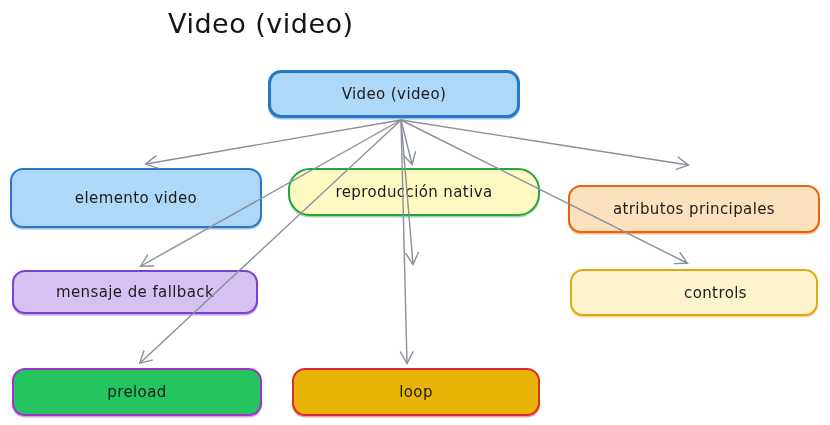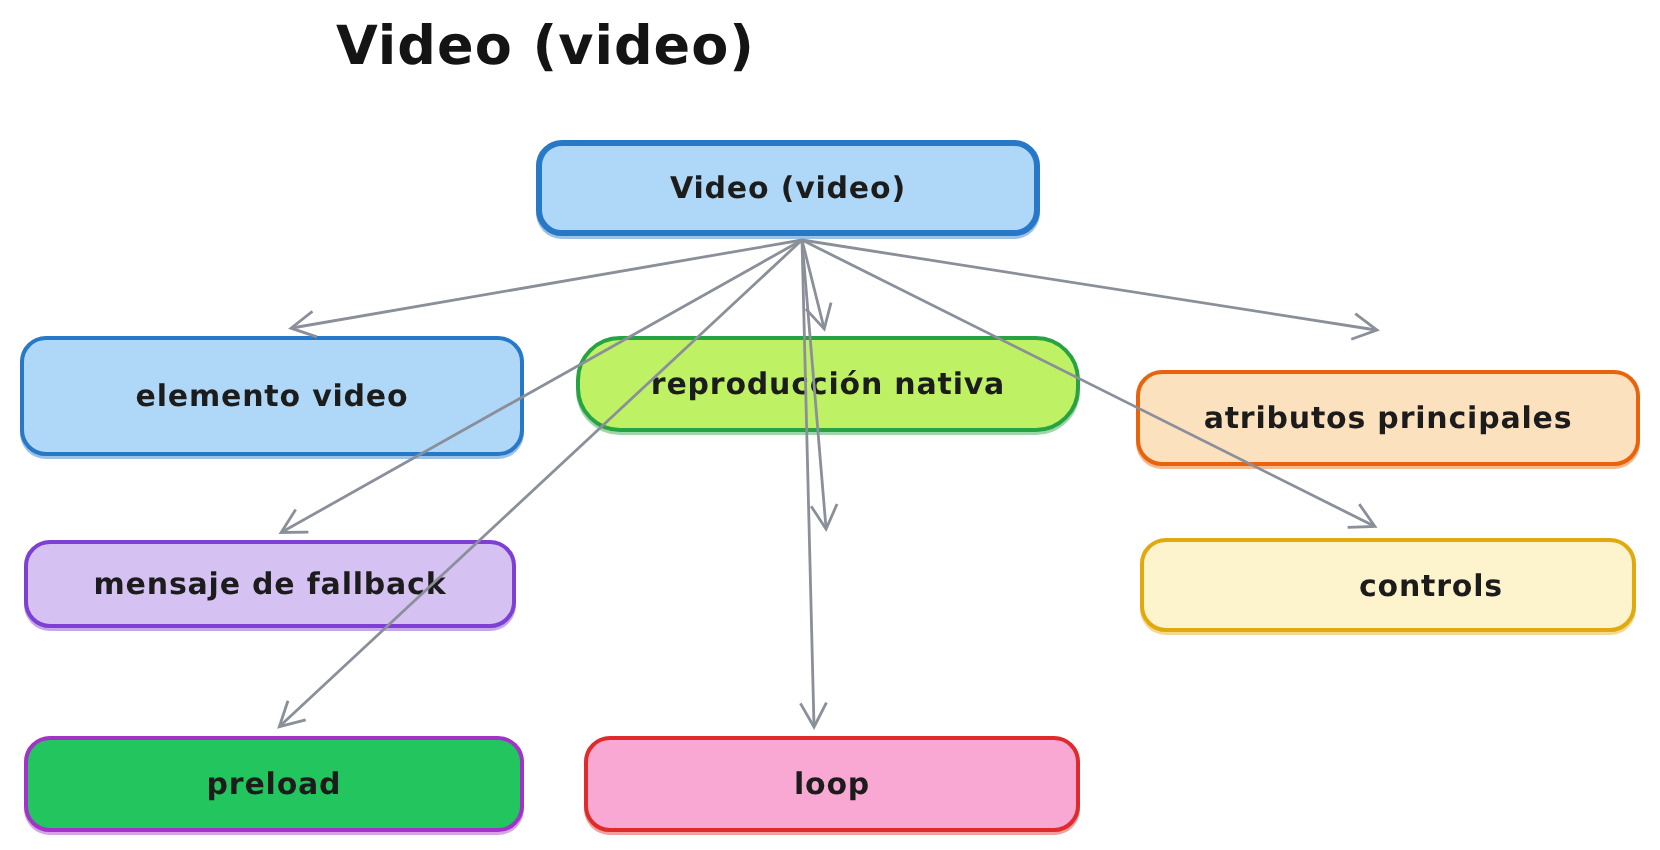--- a/index.html
+++ b/index.html
@@ -7,21 +7,20 @@
     padding: 0;
     background: #ffffff;
     font-family: "DejaVu Sans", sans-serif;
   }
   #canvas {
     position: relative;
     width: 830px;
     height: 425px;
     background: #ffffff;
     overflow: hidden;
-    font-weight: bold;
   }
   .diagram-title {
     position: absolute;
     left: 168px;
     top: 8px;
     font-size: 27px;
     color: #141414;
     letter-spacing: 0.5px;
     white-space: nowrap;
   }
@@ -33,27 +32,27 @@
     display: flex;
     align-items: center;
     justify-content: center;
     font-size: 15px;
     color: #1c1c1c;
     letter-spacing: 0.4px;
     white-space: nowrap;
   }
   
   .c-blue    { background: #aed7f8; border-color: #2878c8; box-shadow: 0 1.5px 0 0 rgba(40,120,200,0.45); }
-  .c-green   { background: #bef264; border-color: #27a343; box-shadow: 0 1.5px 0 0 rgba(39,163,67,0.45); border-radius: 22px; }
+  .c-green   { background: #fef9c3; border-color: #27a343; box-shadow: 0 1.5px 0 0 rgba(39,163,67,0.45); border-radius: 22px; }
   .c-orange  { background: #fce1bf; border-color: #e8630c; box-shadow: 0 1.5px 0 0 rgba(232,99,12,0.45); }
   .c-violet  { background: #d5c2f2; border-color: #7e3fd4; box-shadow: 0 1.5px 0 0 rgba(126,63,212,0.45); }
   .c-teal    { background: #c5f4e3; border-color: #129b76; box-shadow: 0 1.5px 0 0 rgba(18,155,118,0.45); }
   .c-yellow  { background: #fdf4cd; border-color: #e2a90e; box-shadow: 0 1.5px 0 0 rgba(226,169,14,0.45); }
   .c-magenta { background: #22c55e; border-color: #a333c8; box-shadow: 0 1.5px 0 0 rgba(163,51,200,0.45); }
-  .c-red     { background: #f9a8d4; border-color: #df2b2b; box-shadow: 0 1.5px 0 0 rgba(223,43,43,0.45); }
+  .c-red     { background: #eab308; border-color: #df2b2b; box-shadow: 0 1.5px 0 0 rgba(223,43,43,0.45); }
 
   
   .n-root        { left: 268px; top: 70px;  width: 252px; height: 48px; border-width: 3px; }
   .n-elemento    { left: 10px;  top: 168px; width: 252px; height: 60px; }
   .n-reproduccion{ left: 288px; top: 168px; width: 252px; height: 48px; }
   .n-atributos   { left: 568px; top: 185px; width: 252px; height: 48px; }
   .n-mensaje     { left: 12px;  top: 270px; width: 246px; height: 44px; }
   .n-proporcion  { left: 290px; top: 268px; width: 250px; height: 47px; }
   .n-controls    { left: 570px; top: 269px; width: 248px; height: 47px; padding-left: 43px; }
   .n-preload     { left: 12px;  top: 368px; width: 250px; height: 48px; }

